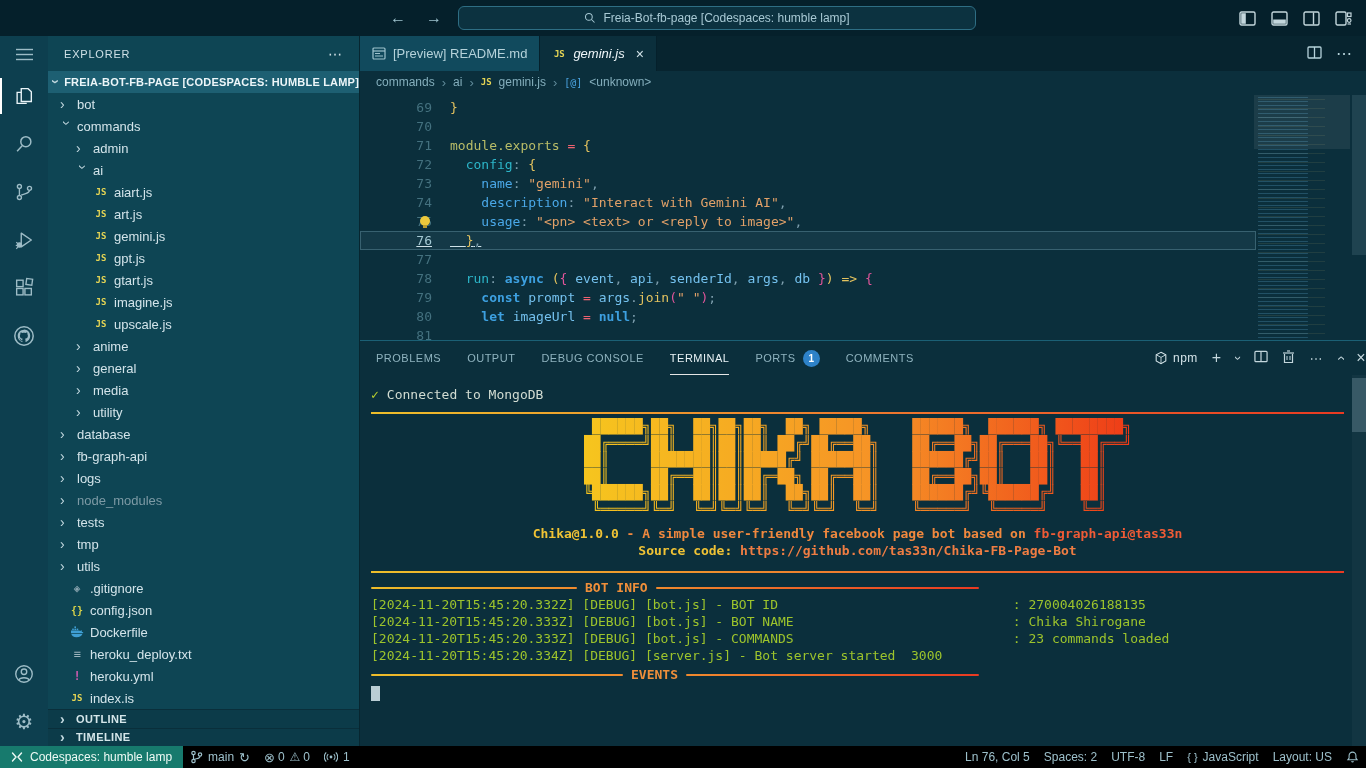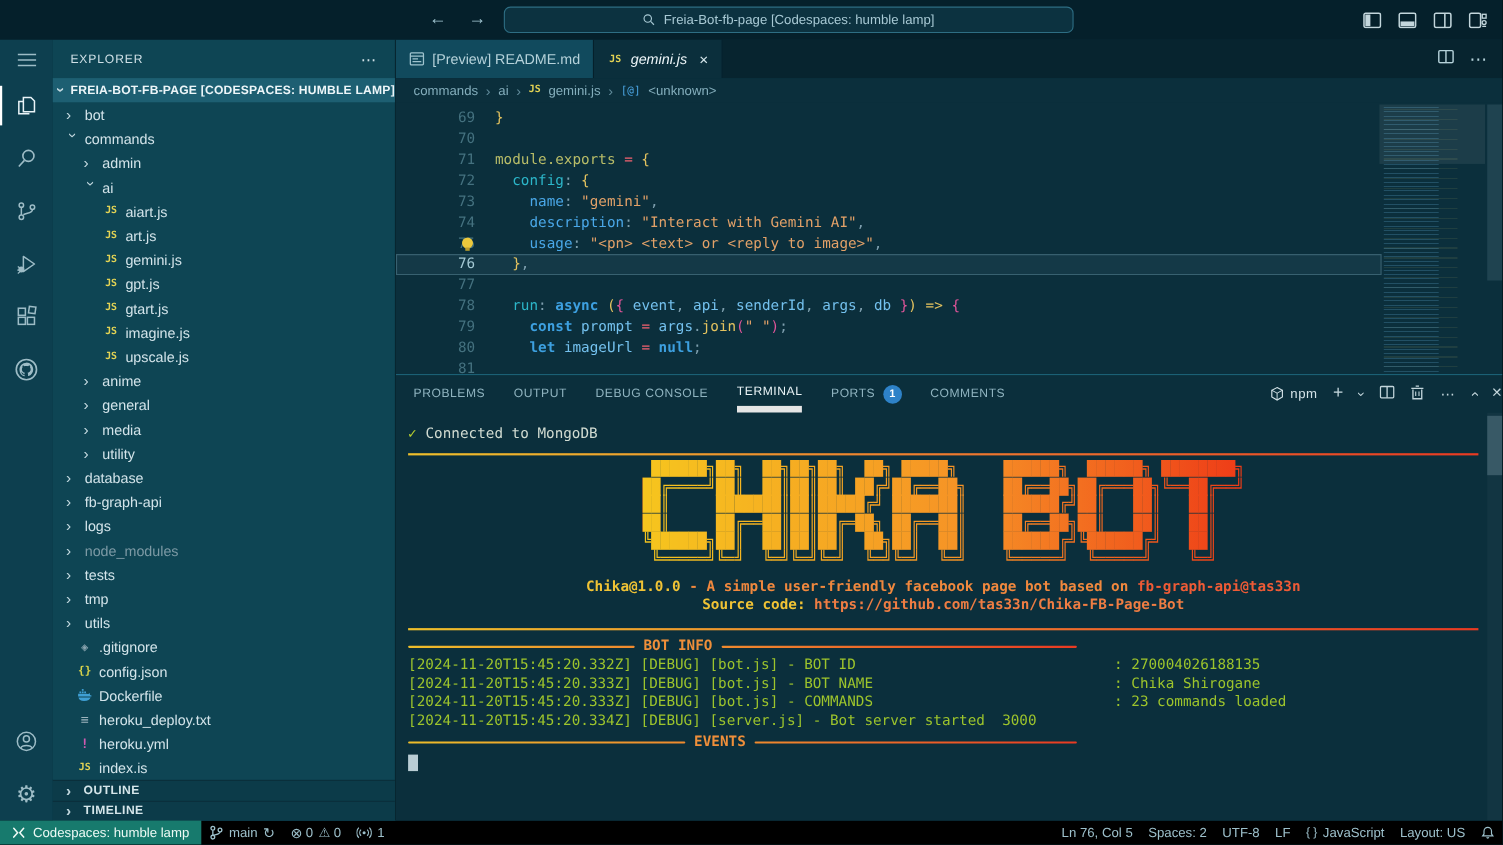--- a/index.html
+++ b/index.html
@@ -63,21 +63,21 @@
   .bc-sep{color:#5f8a99;font-size:13px;}
   .bc-js{color:#e3d354;font-size:9px;font-weight:bold;font-family:"DejaVu Sans Mono",monospace;}
   .bc-sym{color:#4aa3e0;font-size:10px;font-family:"DejaVu Sans Mono",monospace;}
 
   
   .code-area{height:247px;flex:none;position:relative;background:#0b2f3c;overflow:hidden;}
   .code{font-family:"DejaVu Sans Mono",monospace;font-size:13px;line-height:19px;padding-top:5px;width:896px;}
   .code-line{display:flex;height:19px;position:relative;white-space:pre;padding-left:48px;}
   .code-line .gutter{width:42px;flex:none;text-align:right;padding-right:18px;color:#44717f;}
   .code-line .line-content{flex:1;color:#c7d8de;}
-  .code-line.active{background:rgba(122,178,198,.08);box-shadow:inset 0 0 0 1px rgba(150,200,220,.28);}
+  .code-line.active{background:rgba(122,178,198,.08);box-shadow:inset 0 0 0 1px rgba(150,200,220,.28);text-decoration:underline;}
   .code-line.active .gutter{color:#a3c8d3;}
   .tok{white-space:pre;}
   .tk-kw{color:#3da0e0;font-weight:bold;}
   .tk-cyan{color:#2cb6c9;}
   .tk-blue{color:#4aa8e8;}
   .tk-str{color:#e2a168;}
   .tk-y{color:#e4c35f;}
   .tk-pink{color:#e0559a;}
   .tk-param{color:#74c1ee;}
   .tk-var{color:#74c1ee;}
@@ -93,21 +93,21 @@
       repeating-linear-gradient(to bottom, rgba(220,200,120,.12) 0 1px, transparent 1px 9px);
     background-size:52% 100%, 70% 100%;background-repeat:no-repeat;background-position:4px 4px,4px 6px;}
   .minimap-slider{position:absolute;right:16px;top:2px;width:96px;height:54px;background:rgba(255,255,255,.07);}
   .editor-scrollbar{position:absolute;right:0;top:0;width:14px;height:247px;}
   .editor-scrollbar .thumb{margin-top:2px;height:160px;background:rgba(180,215,230,.12);}
 
   
   .panel{height:406px;flex:none;border-top:1px solid #1b6075;display:flex;flex-direction:column;background:#0b2f3c;position:relative;}
   .panel-tabs{height:34px;flex:none;display:flex;align-items:center;padding-left:16px;gap:26px;font-size:11px;letter-spacing:.5px;color:#8fb3bf;}
   .panel-tab{height:100%;display:flex;align-items:center;gap:7px;border-bottom:1px solid transparent;padding-top:1px;}
-  .panel-tab.active{color:#e8f2f5;border-bottom:6px solid #e5e5e5;}
+  .panel-tab.active{color:#e8f2f5;border-bottom:1px solid #e5e5e5;}
   .ports-badge{width:17px;height:17px;border-radius:50%;background:#2e82c8;color:#fff;font-size:10px;font-weight:bold;
     display:flex;align-items:center;justify-content:center;letter-spacing:0;}
   .panel-actions{margin-left:auto;display:flex;align-items:center;gap:14px;color:#c3d6dc;font-size:13px;}
   .panel-actions .npm-group{display:flex;align-items:center;gap:5px;font-size:12px;color:#d4e3e8;}
   .chev-inline{display:inline-block;transform:rotate(90deg);font-size:13px;}
   .chev-up{display:inline-block;transform:rotate(-90deg);font-size:14px;}
   .x-glyph{font-size:16px;line-height:1;}
 
   
   .terminal{flex:1;position:relative;font-family:"DejaVu Sans Mono",monospace;font-size:13px;line-height:17px;

